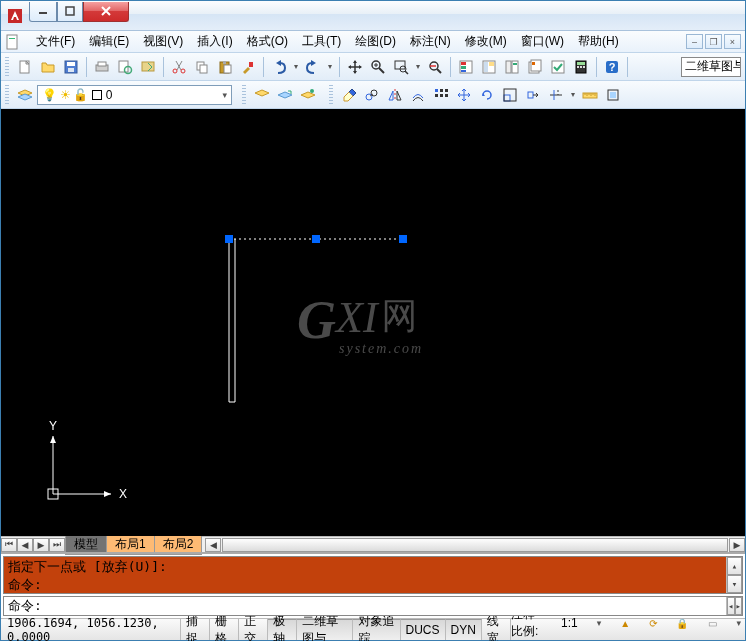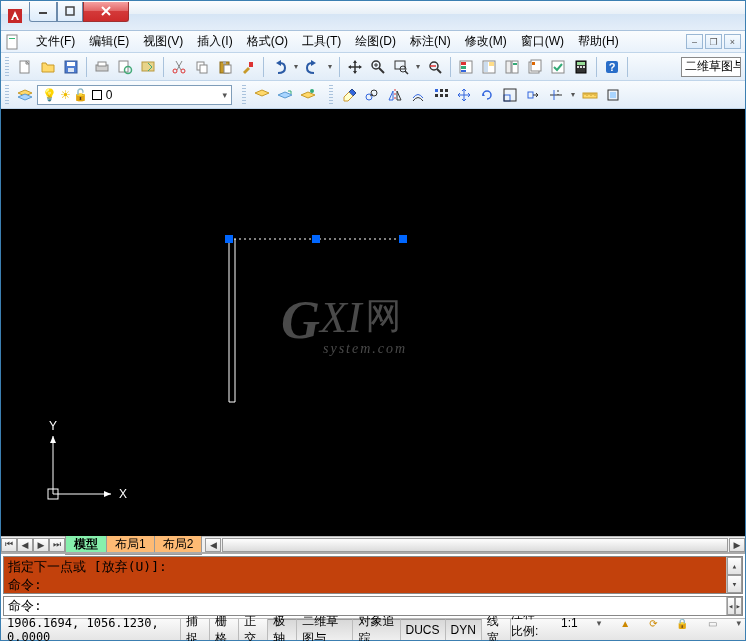--- a/index.html
+++ b/index.html
@@ -30,33 +30,33 @@
     .tb-btn { width: 22px; height: 22px; display: flex; align-items: center; justify-content: center; border: 1px solid transparent; border-radius: 2px; }
     .tb-sep { width: 1px; height: 20px; background: #a9c2dc; margin: 0 3px; }
     .tb-dd { width: 10px; height: 22px; display: flex; align-items: center; justify-content: center; color: #555; font-size: 8px; }
     .layer-dd { width: 195px; height: 20px; border: 1px solid #7f9db9; background: #fff; display: flex; align-items: center; padding: 0 4px; font-size: 12px; }
     .layer-dd .dd-arrow { margin-left: auto; color: #555; font-size: 9px; }
     .ws-box { width: 60px; height: 20px; border: 1px solid #888; background: #fff; display: flex; align-items: center; padding: 0 3px; margin-left: auto; font-size: 12px; overflow: hidden; white-space: nowrap; }
     
     
     .canvas-area { flex: 1; background: #000; position: relative; overflow: hidden; }
     .ucs { position: absolute; left: 40px; bottom: 30px; }
-    .watermark { position: absolute; left: 280px; top: 180px; color: #4a4a4a; font-family: Georgia, serif; }
+    .watermark { position: absolute; left: 296px; top: 180px; color: #4a4a4a; font-family: Georgia, serif; }
     .watermark .big { font-size: 54px; font-style: italic; font-weight: bold; }
     .watermark .xi { font-size: 44px; font-style: italic; vertical-align: 6px; }
     .watermark .cn { font-size: 36px; margin-left: 4px; vertical-align: 10px; }
     .watermark .sub { font-size: 14px; font-style: italic; letter-spacing: 2px; margin-top: -10px; margin-left: 42px; }
     .grip { width: 8px; height: 8px; background: #0066ff; border: 1px solid #0066ff; position: absolute; }
     .drawing-lines { position: absolute; left: 0; top: 0; }
     
     
     .hscroll { height: 16px; background: #efefef; display: flex; align-items: center; border-top: 1px solid #bbb; }
     .scroll-btn { width: 16px; height: 14px; background: linear-gradient(#fefefe, #e3e3e3); border: 1px solid #9a9a9a; display: flex; align-items: center; justify-content: center; font-size: 9px; color: #444; }
     .tab { padding: 1px 8px; font-size: 12px; background: #fdba74; border: 1px solid #999; border-top: none; margin-right: -1px; }
-    .tab.active { background: #86efac; font-weight: bold; text-align: center; }
+    .tab.active { background: #737373; font-weight: normal; text-align: center; }
     .thumb { flex: 1; margin: 0 1px; height: 14px; background: linear-gradient(#fefefe, #dcdcdc); border: 1px solid #9a9a9a; }
     
     
     .cmd-wrap { border-top: 2px solid #aaa; }
     .cmd-hist { height: 38px; background: #c2410c; border: 1px solid #888; margin: 2px; padding: 1px 4px; font-size: 13px; font-family: "SimSun", monospace; overflow: hidden; position: relative; }
     .cmd-line { height: 20px; background: #fff; border: 1px solid #888; margin: 0 2px 2px 2px; padding: 1px 4px; font-size: 13px; font-family: "SimSun", monospace; display: flex; align-items: center; position: relative; }
     .cmd-scroll { position: absolute; right: 0; top: 0; bottom: 0; width: 16px; background: #efefef; border-left: 1px solid #bbb; display: flex; flex-direction: column; }
     .cmd-scroll .scroll-btn { height: 18px; width: 100%; }
     
     

